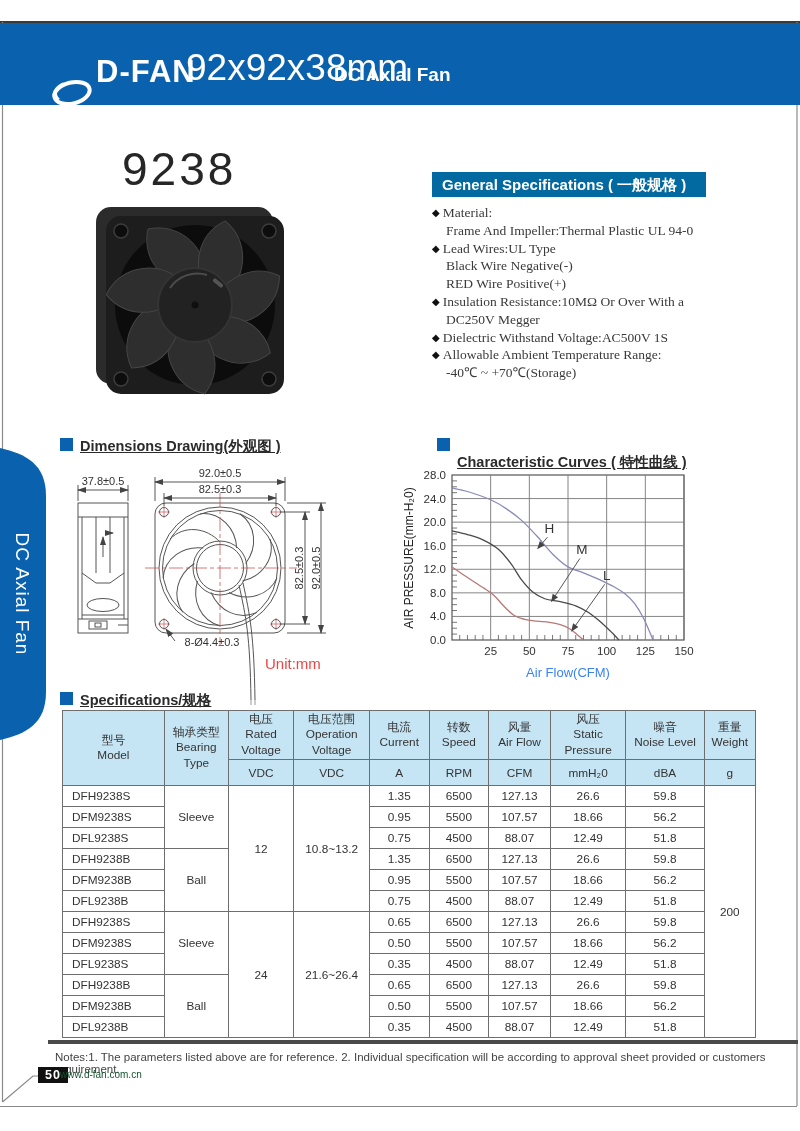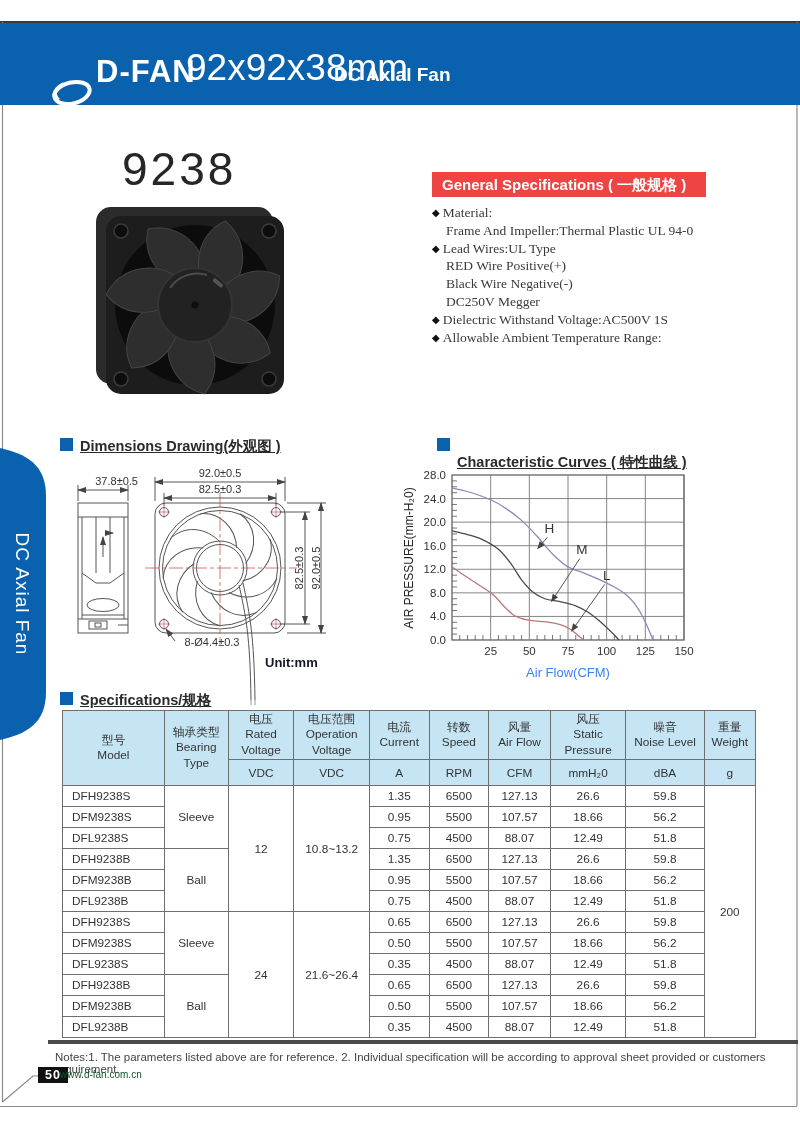--- a/index.html
+++ b/index.html
@@ -10,33 +10,33 @@
   .banner{position:absolute;left:0;top:23px;width:800px;height:82px;background:#0a62ae;}
   .logo-text{position:absolute;left:96px;top:54px;color:#fff;font-size:31px;font-weight:bold;letter-spacing:1px;text-align:center;}
   .banner-title{position:absolute;left:186px;top:47px;color:#fff;font-size:37px;font-weight:normal;text-align:right;}
   .banner-sub{position:absolute;left:334px;top:64px;color:#fff;font-size:19px;font-weight:bold;}
   
   .model-no{position:absolute;left:122px;top:142px;font-size:46px;color:#262626;letter-spacing:3px;}
   
   .tab-label{position:absolute;left:-123px;top:583px;width:290px;text-align:center;
              transform:rotate(90deg);color:#fff;font-size:19px;letter-spacing:1px;}
   
-  .gs-bar{position:absolute;left:432px;top:172px;width:274px;height:25px;background:#ef4444;
+  .gs-bar{position:absolute;left:432px;top:172px;width:274px;height:25px;background:#0369a1;
           color:#fff;font-size:15px;font-weight:bold;line-height:25px;padding-left:10px;box-sizing:border-box;}
   .gs-list{position:absolute;left:432px;top:204px;width:330px;font-size:13.5px;color:#3a3a3a;}
   .gs-line{line-height:17.8px;padding-left:14px;font-family:Liberation Serif, serif;}
   .gs-line.b{padding-left:0;}
   .diamond{font-size:10px;color:#111;margin-right:3px;vertical-align:1px;}
   
   .sec-bullet{position:absolute;width:13px;height:13px;background:#0a62ae;}
   .sec-title{position:absolute;font-size:14.5px;font-weight:bold;color:#2b2b2b;text-decoration:underline;}
   
   .dim{position:absolute;font-size:11px;color:#333;text-align:center;}
   .dim.rot{transform:rotate(-90deg);}
-  .unit-label{position:absolute;font-size:13px;font-weight:bold;color:#0f172a;}
+  .unit-label{position:absolute;font-size:15px;font-weight:normal;color:#ef4444;}
   
   .ylab{position:absolute;left:-96px;top:98px;width:220px;text-align:center;font-size:12px;color:#222;
         transform:rotate(-90deg);}
   .xlab{position:absolute;left:57px;top:212px;width:232px;text-align:center;font-size:13px;color:#3b82f6;}
   
   table.spec{position:absolute;left:62px;top:710px;width:694px;border-collapse:collapse;
              border:1.5px solid #555;}
   table.spec th,table.spec td{border:1px solid #6e6e6e;font-weight:normal;text-align:center;
              font-size:11.8px;color:#333;padding:0;}
   table.spec thead th{background:#c6e5f4;}
@@ -103,25 +103,27 @@
   <path d="M75,85 A33,33 0 0,1 112,72" fill="none" stroke="#4c4c4c" stroke-width="2"></path>
   <rect x="117" y="78" width="12" height="4" rx="2" transform="rotate(40 123 80)" fill="#555"></rect>
   <circle cx="100" cy="102" r="3.5" fill="#0f0f0f"></circle>
 </svg>
 
 <div class="gs-bar">General Specifications ( 一般规格 )</div>
 <div class="gs-list">
     <div class="gs-line b"><span class="diamond">◆</span>Material:</div>
     <div class="gs-line">Frame And Impeller:Thermal Plastic UL 94-0</div>
     <div class="gs-line b"><span class="diamond">◆</span>Lead Wires:UL Type</div>
+    <div class="gs-line">Black Wire Negative(-)</div>
     <div class="gs-line">RED Wire Positive(+)</div>
-    <div class="gs-line">Black Wire Negative(-)</div>
+    <div class="gs-line b"><span class="diamond">◆</span>Insulation Resistance:10MΩ Or Over With a</div>
     <div class="gs-line">DC250V Megger</div>
     <div class="gs-line b"><span class="diamond">◆</span>Dielectric Withstand Voltage:AC500V 1S</div>
     <div class="gs-line b"><span class="diamond">◆</span>Allowable Ambient Temperature Range:</div>
+    <div class="gs-line">-40℃ ~ +70℃(Storage)</div>
   </div>
 
 <div class="sec-bullet" style="left:60px;top:438px;"></div>
 <div class="sec-title" style="left:80px;top:437px;">Dimensions Drawing(外观图 )</div>
 <div class="sec-bullet" style="left:437px;top:438px;"></div>
 <div class="sec-title" style="left:457px;top:453px;">Characteristic Curves ( 特性曲线 )</div>
 <div class="sec-bullet" style="left:60px;top:692px;"></div>
 <div class="sec-title" style="left:80px;top:691px;">Specifications/规格</div>
 
 <div class="abs" style="left:60px;top:455px;width:360px;height:250px;">
@@ -203,21 +205,21 @@
       <line x1="104" y1="43" x2="216" y2="43" marker-start="url(#da)" marker-end="url(#da)"></line>
       <line x1="221" y1="57" x2="250" y2="57"></line>
         <line x1="221" y1="169" x2="250" y2="169"></line>
       <line x1="245" y1="57" x2="245" y2="169" marker-start="url(#da)" marker-end="url(#da)"></line>
       <line x1="227" y1="48" x2="266" y2="48"></line>
         <line x1="227" y1="178" x2="266" y2="178"></line>
       <line x1="261" y1="48" x2="261" y2="178" marker-start="url(#da)" marker-end="url(#da)"></line>
       <line x1="115" y1="186" x2="106" y2="174" marker-end="url(#da)"></line>
     </g>
   </svg>
-  <span class="dim" style="left:8px;top:20px;width:70px;text-align:right;">37.8±0.5</span>
+  <span class="dim" style="left:8px;top:20px;width:70px;">37.8±0.5</span>
   <span class="dim" style="left:95px;top:12px;width:130px;">92.0±0.5</span>
   <span class="dim" style="left:104px;top:28px;width:112px;">82.5±0.3</span>
   <span class="dim rot" style="left:199px;top:107px;width:80px;">82.5±0.3</span>
   <span class="dim rot" style="left:216px;top:107px;width:80px;">92.0±0.5</span>
   <span class="dim" style="left:112px;top:181px;width:80px;">8-Ø4.4±0.3</span>
   <span class="unit-label" style="left:205px;top:200px;">Unit:mm</span>
 </div>
 
 <div class="abs" style="left:395px;top:453px;width:400px;height:245px;">
   <svg id="chart-svg" width="400" height="245" viewBox="0 0 400 245">

